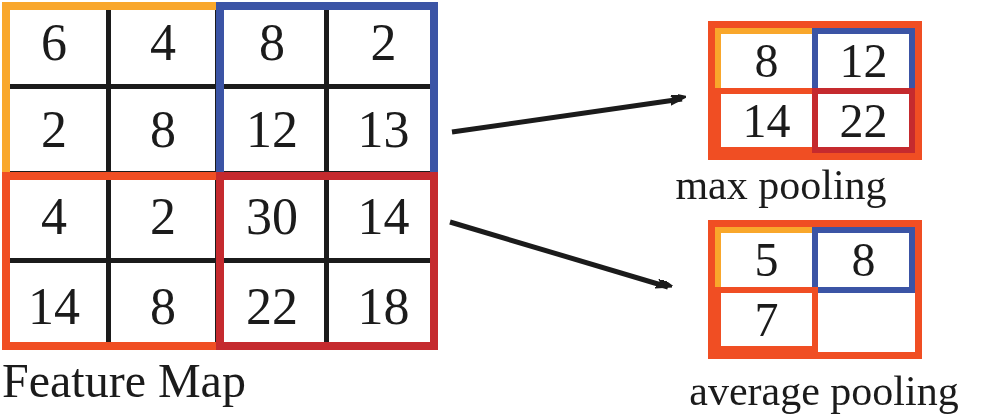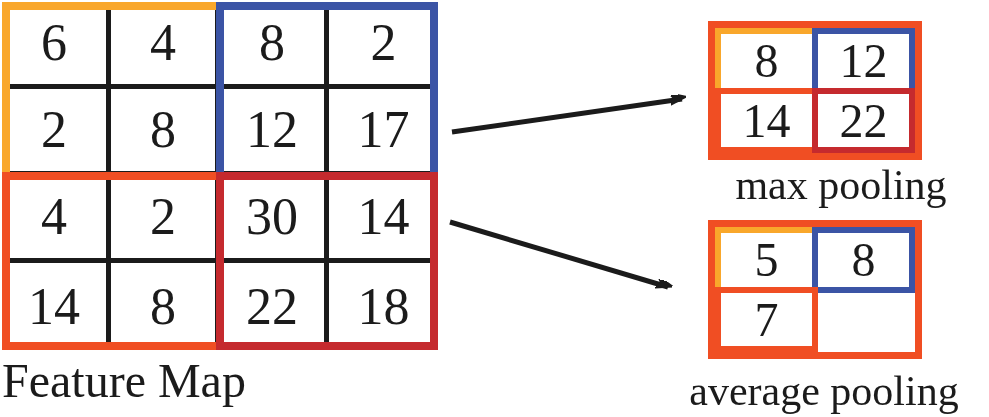--- a/index.html
+++ b/index.html
@@ -104,21 +104,21 @@
   .pc-bl { left: 0;    top: 60px; width: 103px; height: 65px; border: 6px solid var(--orange); z-index: 3; }
   .pc-br { left: 97px; top: 60px; width: 103px; height: 65px; border: 6px solid var(--red);    z-index: 4; }
 
   .pool-label {
     position: absolute;
     text-align: center;
     font-size: 42px;
     line-height: 1.1;
     white-space: nowrap;
   }
-  .max-label { left: 716px; top: 162px; width: 250px; }
+  .max-label { left: 656px; top: 162px; width: 250px; }
   .avg-label { left: 658px; top: 368px; width: 332px; }
 </style>
 </head>
 <body>
 
 <div class="canvas">
 
   <div class="feature-map">
     <div class="fm-grid">
       <div class="fm-cell">
@@ -137,21 +137,21 @@
       <div class="fm-cell">
           <span>2</span>
         </div>
       <div class="fm-cell">
           <span>8</span>
         </div>
       <div class="fm-cell">
           <span>12</span>
         </div>
       <div class="fm-cell last-col">
-          <span>17</span>
+          <span>13</span>
         </div>
 
       <div class="fm-cell">
           <span>4</span>
         </div>
       <div class="fm-cell">
           <span>2</span>
         </div>
       <div class="fm-cell">
           <span>30</span>

